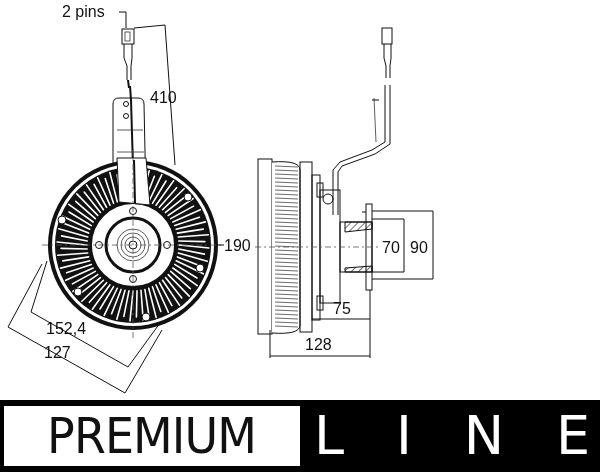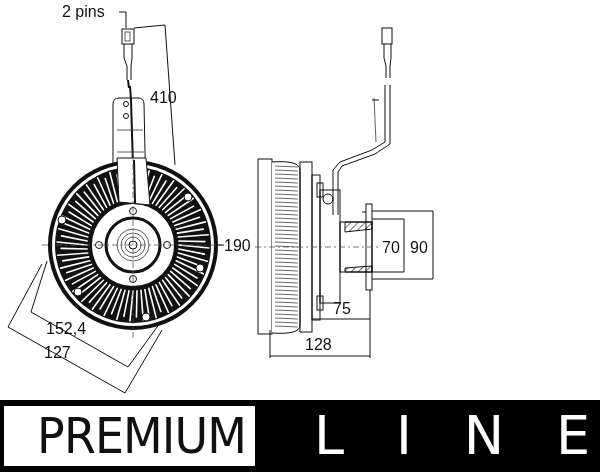--- a/index.html
+++ b/index.html
@@ -6,22 +6,22 @@
   body { width: 600px; height: 472px; position: relative; overflow: hidden;
          font-family: "Liberation Sans", sans-serif; }
   #drawing { position: absolute; left: 0; top: 0; width: 600px; height: 400px; }
   .dim-label { font-family: "Liberation Sans", sans-serif; font-size: 16px; fill: #111; }
   .line { stroke: #111; fill: none; stroke-width: 1; }
   .thick { stroke: #111; fill: none; stroke-width: 2; }
   .thin { stroke: #333; fill: none; stroke-width: 0.8; }
   .center { stroke: #555; stroke-width: 0.8; stroke-dasharray: 6 3 2 3; fill: none; }
 
   #banner { position: absolute; left: 0; top: 400px; width: 600px; height: 72px; background: #000; }
-  #banner-premium { position: absolute; left: 4px; top: 6px; width: 251px; height: 60px;
-                    background: #fff; display: flex; align-items: center; justify-content: flex-end; }
+  #banner-premium { position: absolute; left: 4px; top: 6px; width: 296px; height: 60px;
+                    background: #fff; display: flex; align-items: center; justify-content: center; }
   #banner-premium span { font-family: "DejaVu Sans", sans-serif; font-size: 50px; color: #111;
                          letter-spacing: -1px; line-height: 1; transform: scaleX(0.92); display: inline-block; }
   #banner-line { position: absolute; left: 308px; top: 6px; width: 288px; height: 60px;
                  display: flex; align-items: center; justify-content: space-between; padding: 0 6px 0 6px; box-sizing: border-box; }
   #banner-line span { font-family: "DejaVu Sans", sans-serif; font-size: 54px; color: #fff; line-height: 1; }
 </style>
 </head>
 <body>
 
 <svg id="drawing" viewBox="0 0 600 400" xmlns="http://www.w3.org/2000/svg">

